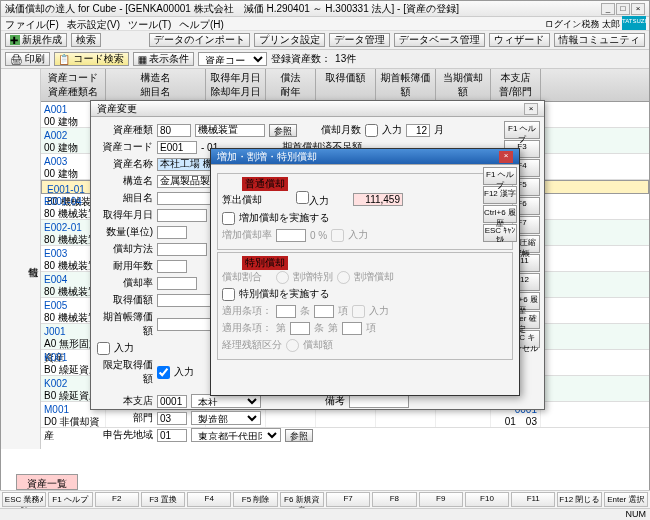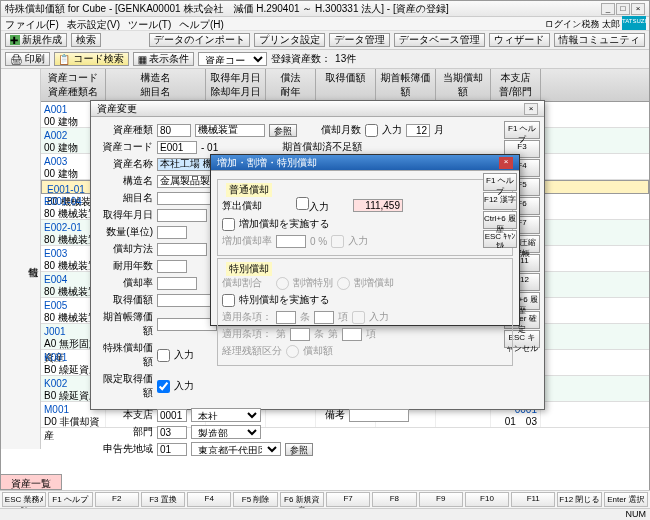--- a/index.html
+++ b/index.html
@@ -22,48 +22,48 @@
 .gh{background:linear-gradient(#e8e8e8,#d0d0d0);display:flex;border-bottom:1px solid #999}
 .gh>div{border-right:1px solid #aaa;padding:2px 3px;text-align:center}
 .gr{display:flex;border-bottom:1px solid #ddd;height:26px}
 .gr>div{border-right:1px solid #eee;padding:2px 3px}
 .gr.sel{background:#fff3c0}
 .gr.alt{background:#f0faf5}
 .code{color:#0050c0}
 .num{text-align:right;color:#0050c0}
 .rn{text-align:right}
 .dlg1{position:absolute;left:90px;top:100px;width:455px;height:310px;background:#f4f4f4;border:1px solid #666;box-shadow:2px 2px 6px rgba(0,0,0,.3);z-index:10}
-.dlg2{position:absolute;left:210px;top:154px;width:310px;height:172px;background:#f4f4f4;border:1px solid #333;box-shadow:2px 2px 8px rgba(0,0,0,.4);z-index:20}
+.dlg2{position:absolute;left:210px;top:148px;width:310px;height:248px;background:#f4f4f4;border:1px solid #333;box-shadow:2px 2px 8px rgba(0,0,0,.4);z-index:20}
 .dtitle{background:linear-gradient(#fff,#ddd);height:16px;padding:2px 6px;border-bottom:1px solid #aaa;display:flex;align-items:center}
 .dtitle.bl{background:linear-gradient(#4a8ed8,#2060b0);color:#fff}
 .close{width:14px;height:12px;background:#c84040;color:#fff;text-align:center;line-height:10px;font-size:8px}
 .dbody{padding:6px}
 .row{display:flex;align-items:center;margin-bottom:3px;gap:4px}
 .lbl{width:56px;text-align:right}
 .inp{border:1px solid #999;background:#fff;padding:1px 2px;height:13px}
 .sel{border:1px solid #999;background:#fff;padding:1px 2px;height:14px}
 .ref{background:linear-gradient(#fff,#ddd);border:1px solid #888;padding:0 4px;height:13px;font-size:9px}
 .grp{border:1px solid #bbb;padding:4px;margin:2px 0}
-.grpt{background:#fef9c3;margin-top:-9px;margin-left:4px;display:inline-block;padding:0 3px}
+.grpt{background:#b91c1c;margin-top:-9px;margin-left:20px;display:inline-block;padding:0 3px}
 .fkeys{position:absolute;right:4px;top:20px;width:36px}
 .fk{background:linear-gradient(#fff,#e0e0e0);border:1px solid #999;height:18px;margin-bottom:1px;text-align:center;padding-top:1px;font-size:8px}
-.tabs{position:absolute;bottom:30px;left:0;display:flex;background:#7f1d1d;height:16px}
+.tabs{position:absolute;bottom:30px;left:16px;display:flex;background:#7f1d1d;height:16px}
 .tab{padding:2px 10px;border:1px solid #999;background:#f0f0f0}
 .tab.act{background:#ffd0d0}
 .fbar{position:absolute;bottom:12px;left:0;right:0;height:18px;background:#f5f5f5;border-top:1px solid #ccc;display:flex;padding:1px}
 .fbar>div{flex:1;border:1px solid #bbb;margin:0 1px;text-align:center;font-size:8px;background:linear-gradient(#fff,#e8e8e8);padding-top:1px}
 .status{position:absolute;bottom:0;left:0;right:0;height:12px;background:#f0f0f0;border-top:1px solid #ccc;font-size:9px;padding:0 4px;text-align:right}
 .c1{width:65px}.c2{width:100px}.c3{width:60px}.c4{width:50px}.c5{width:60px}.c6{width:60px}.c7{width:55px}.c8{width:50px}
 </style>
 </head>
 <body>
 
 <div class="win" style="width:650px;height:520px">
  <div class="title">
-  <span>特殊償却価額 for Cube - [GENKA00001 株式会社　減価 H.290401 ～ H.300331 法人] - [資産の登録]</span>
+  <span>減価償却の達人 for Cube - [GENKA00001 株式会社　減価 H.290401 ～ H.300331 法人] - [資産の登録]</span>
   <div class="wbtn">_</div>
   <div class="wbtn">□</div>
   <div class="wbtn">×</div>
  </div>
  <div class="menu">
   <span>ファイル(F)</span>
   <span>表示設定(V)</span>
   <span>ツール(T)</span>
   <span>ヘルプ(H)</span>
  </div>
@@ -490,21 +490,20 @@
         </div>
    <div class="row">
           <span class="lbl">取得価額</span>
           <input class="inp" style="width: 60px;">
         </div>
    <div class="row">
           <span class="lbl">期首帳簿価額</span>
           <input class="inp" style="width: 60px;">
         </div>
    <div class="row">
-          <span class="lbl">特殊償却価額</span>
           <input type="checkbox" style="">
           <span>入力</span>
         </div>
    <div class="row">
           <span class="lbl">限定取得価額</span>
           <input type="checkbox" checked="" style="">
           <span>入力</span>
         </div>
    <div class="row" style="margin-top:8px">
           <span class="lbl">本支店</span>

